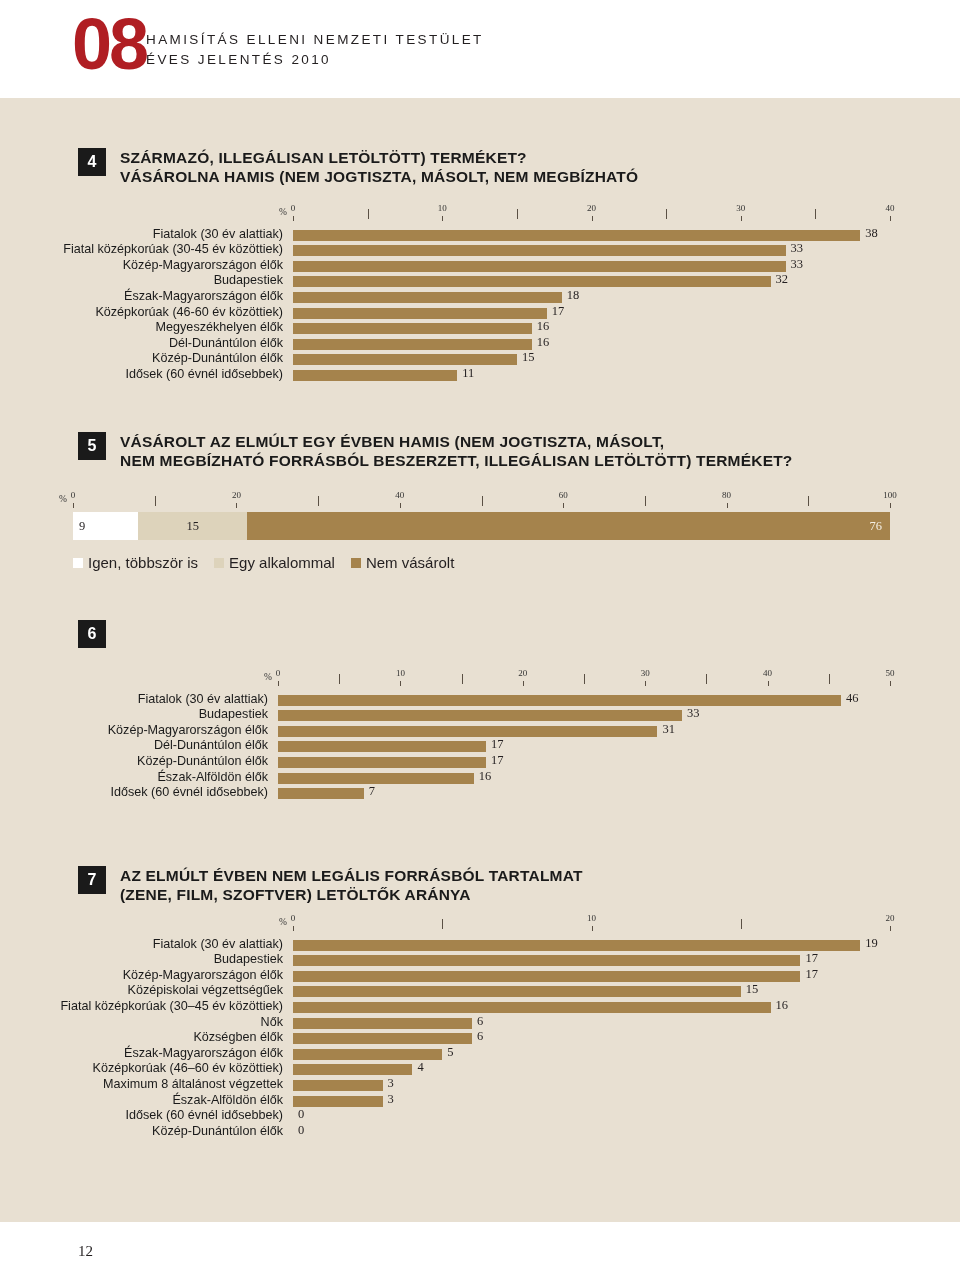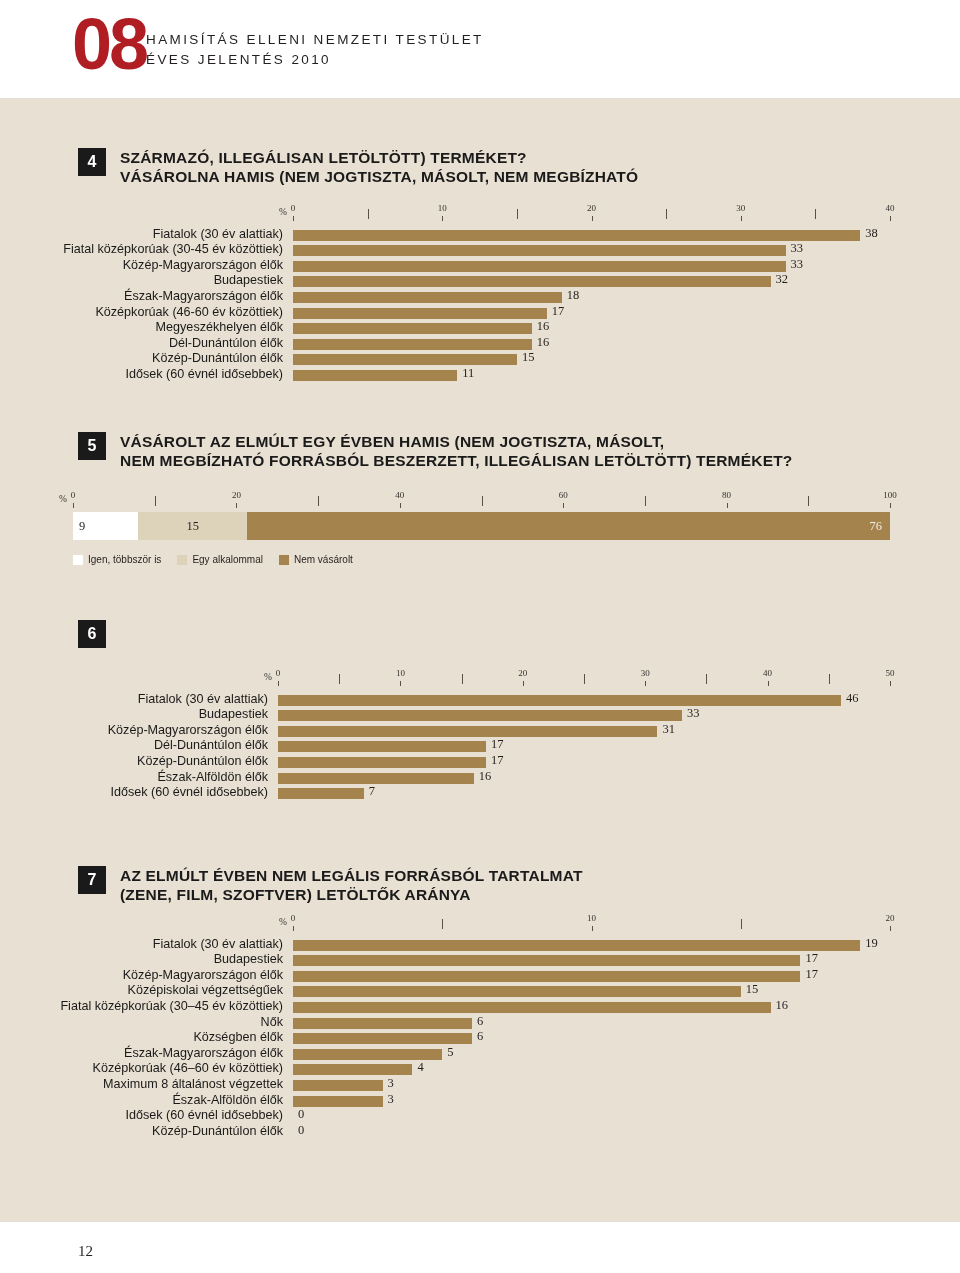--- a/index.html
+++ b/index.html
@@ -90,21 +90,21 @@
   .seg-val { font-size:12.5px; font-family:"Liberation Serif", serif; color:#231f20; }
   .seg-a { background:#ffffff; }
   .seg-a .seg-val { margin-left:6px; }
   .seg-b { background:#ddd3bb; justify-content:center; }
   .seg-c { background:#a5834c; justify-content:flex-end; }
   .seg-c .seg-val { margin-right:8px; color:#f4efe4; }
 
   .legend { display:flex; gap:16px; margin-top:14px; }
   .leg-item { display:flex; align-items:center; gap:5px; }
   .leg-sw { width:10px; height:10px; display:block; }
-  .leg-tx { font-size:10px; color:#231f20; white-space:nowrap;
+  .leg-tx { font-size:15px; color:#231f20; white-space:nowrap;
             font-family:"Liberation Sans", sans-serif; }
 </style>
 </head>
 <body>
 
 <div class="header">
   <div class="logo-num">08</div>
   <div class="header-lines">
     <div>HAMISÍTÁS ELLENI NEMZETI TESTÜLET</div>
     <div>ÉVES JELENTÉS 2010</div>

